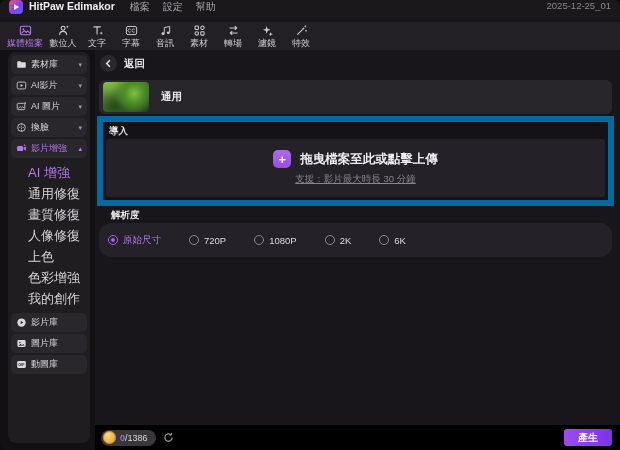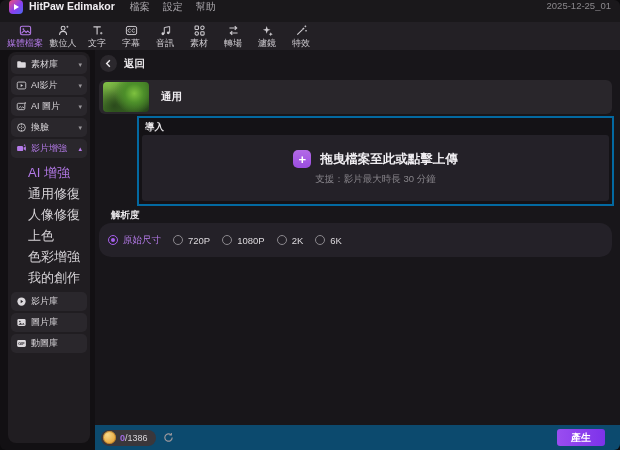--- a/index.html
+++ b/index.html
@@ -86,79 +86,79 @@
     background:
       radial-gradient(circle at 68% 38%, #7ec23f 0%, #4d8f2a 26%, transparent 55%),
       radial-gradient(circle at 25% 80%, #2b4a1c 0%, transparent 60%),
       radial-gradient(circle at 15% 20%, #8fd04e 0%, transparent 45%),
       linear-gradient(135deg,#6aa83a 0%,#3f7524 55%,#24411a 100%);
   }
   .mode-label { color:#f0eef2; font-size:10.5px; font-weight:bold; margin-left:12px; }
 
   .import-box {
     position:absolute; left:2px; right:6px; top:66px; height:90px;
-    border:2px solid #0369a1; background:#141216;margin-left:40px;
+    border:6px solid #0369a1; background:#141216;
   }
   .section-label { color:#e8e6e9; font-size:9.5px; font-weight:bold; }
   .import-box .section-label { position:absolute; left:6px; top:3px; }
   .upload-panel {
     position:absolute; left:3px; right:3px; top:17px; bottom:3px;
     background:#242128; border-radius:3px;
     display:flex; flex-direction:column; align-items:center; justify-content:center; gap:5px;
     cursor:pointer;
   }
   .upload-row { display:flex; align-items:center; gap:9px; }
   .plus-btn {
     width:18px; height:18px; border-radius:5px; color:#fff;
     background:linear-gradient(180deg,#b36ae6,#9a4de0);
     display:flex; align-items:center; justify-content:center;
     font-size:13px; font-weight:bold; line-height:1;
   }
   .upload-title { color:#f0eef2; font-size:12.5px; font-weight:bold; }
-  .upload-hint { color:#87848a; font-size:9.5px; }
+  .upload-hint { color:#87848a; font-size:9.5px;text-decoration:underline; }
 
   .res-label { position:absolute; left:16px; top:159px; }
   .res-panel {
     position:absolute; left:4px; right:8px; top:173px; height:34px;
     background:#242128; border-radius:12px;
-    display:flex; align-items:center; gap:12px; padding-left:9px;
+    display:flex; align-items:center; gap:28px; padding-left:9px;
   }
   .radio-opt { display:flex; align-items:center; gap:5px; cursor:pointer; }
   .radio-circle {
     width:10px; height:10px; border-radius:50%; border:1.5px solid #8b888d;
     display:flex; align-items:center; justify-content:center; background:transparent;
   }
   .radio-opt.selected .radio-circle { border-color:#a55eea; }
   .radio-opt.selected .radio-circle::after {
     content:""; width:4px; height:4px; border-radius:50%; background:#a55eea;
   }
   .radio-label { color:#dcd9dd; font-size:9.5px; }
   .radio-opt.selected .radio-label { color:#b47ae8; }
 
   
   .footer {
     position:absolute; left:95px; right:0; bottom:0; height:25px;
-    background:#0c4a6e; display:flex; align-items:center; padding:0 6px;
+    background:#000000; display:flex; align-items:center; padding:0 6px;
   }
   .credit-pill {
     display:flex; align-items:center; gap:4px; background:#3a373b;
     border-radius:9px; height:16px; padding:0 8px 0 2px; cursor:pointer;
   }
   .coin {
     width:13px; height:13px; border-radius:50%;
     background:radial-gradient(circle at 35% 30%,#f8d98a,#e8a83e 72%);
     box-shadow:inset 0 0 0 1px rgba(160,100,20,.55);
   }
   .credit-text { font-size:9px; }
   .credit-used { color:#a06ae0; font-weight:bold; }
   .credit-total { color:#d8d5da; }
   .refresh-btn { margin-left:7px; cursor:pointer; display:flex; }
   .refresh-btn svg { width:11px; height:11px; }
   .generate-btn {
-    margin-left:auto; margin-right:9px; width:48px; height:17px;
+    margin-left:auto; margin-right:2px; width:48px; height:17px;
     border:none; border-radius:3px; cursor:pointer;
     background:linear-gradient(90deg,#9a4df0,#7d32ea);
     color:#fff; font-size:10px; font-weight:bold;
     font-family:"Liberation Sans", sans-serif;
     display:flex; align-items:center; justify-content:center;
   }
 </style>
 </head>
 <body>
 
@@ -292,20 +292,23 @@
         </svg>
       <span class="glabel">影片增強</span>
       <span class="caret">▴</span>
     </div>
     <div class="sub-list">
       <div class="sub-item active">
           <span>AI 增強</span>
         </div>
       <div class="sub-item">
           <span>通用修復</span>
+        </div>
+      <div class="sub-item">
+          <span>畫質修復</span>
         </div>
       <div class="sub-item">
           <span>人像修復</span>
         </div>
       <div class="sub-item">
           <span>上色</span>
         </div>
       <div class="sub-item">
           <span>色彩增強</span>
         </div>

